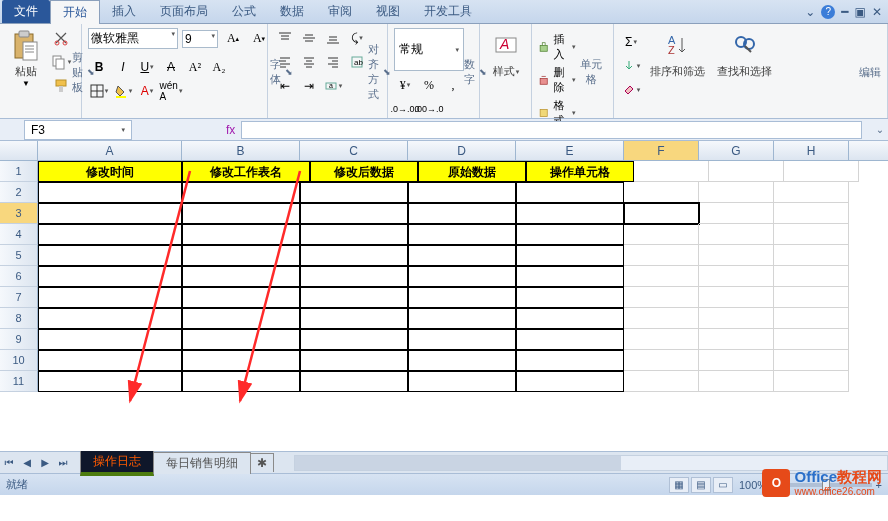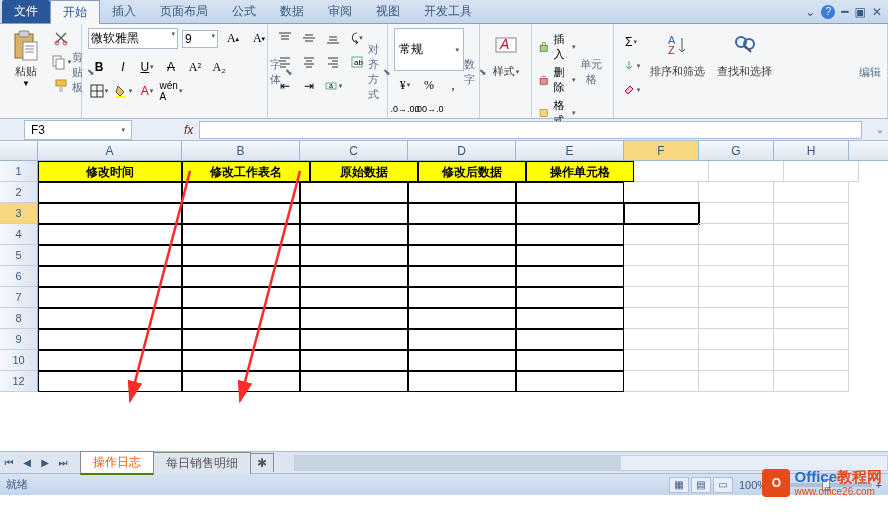--- a/index.html
+++ b/index.html
@@ -35,21 +35,21 @@
     .font-size { width: 36px; }
     .btn-row { display: flex; gap: 2px; }
     .fmt-btn { width: 22px; height: 20px; border: 1px solid transparent; display: flex; align-items: center; justify-content: center; cursor: pointer; font-size: 12px; font-family: "Times New Roman", serif; }
     .dd { font-size: 7px; color: #555; margin-left: 1px; }
     
     .num-fmt { border: 1px solid #abc; background: #fff; font-size: 12px; padding: 12px 4px; width: 70px; display: flex; justify-content: space-between; align-items: center; }
     
     
     .formula-bar { height: 22px; background: #e8eef7; border-bottom: 1px solid #a9bdd6; display: flex; align-items: center; }
     .name-box { width: 108px; border: 1px solid #a9bdd6; background: #fff; font-size: 12px; padding: 2px 6px; margin-left: 24px; display: flex; justify-content: space-between; align-items: center; }
-    .fx-label { margin-left: 46px; font-style: italic; font-size: 12px; color: #7f1d1d; padding: 0 6px; }
+    .fx-label { margin-left: 88px; font-size: 12px; color: #a21caf; padding: 0 6px; }
     .formula-input { flex: 1; background: #fff; border: 1px solid #a9bdd6; height: 18px; margin-right: 10px; }
     .formula-expand { width: 16px; text-align: center; color: #5a6f8c; cursor: pointer; font-size: 10px; }
     
     
     .grid-area { position: relative; background: #fff; height: 310px; overflow: hidden; }
     .col-headers { display: flex; height: 20px; background: linear-gradient(#f5f8fc, #dce5f0); border-bottom: 1px solid #9eb6d0; }
     .corner { width: 38px; border-right: 1px solid #9eb6d0; background: linear-gradient(#f5f8fc, #dce5f0); }
     .col-h { border-right: 1px solid #9eb6d0; text-align: center; font-size: 12px; color: #3b5a82; line-height: 20px; }
     .col-h.sel { background: #f8d77e; }
     
@@ -62,21 +62,21 @@
     .cell.bordered { border: 1px solid #000; background: #fff; }
     .cell.active { outline: 2px solid #000; outline-offset: -1px; }
     
     
     .arrows { position: absolute; top: 0; left: 0; pointer-events: none; }
     
     
     .sheet-tabs { height: 22px; background: #dce5f0; border-top: 1px solid #a9bdd6; display: flex; align-items: center; }
     .nav-btn { width: 18px; height: 18px; display: flex; align-items: center; justify-content: center; color: #3b5a82; cursor: pointer; font-size: 10px; }
     .sheet-tab { padding: 2px 12px; font-size: 12px; border: 1px solid #8a8a8a; border-bottom: none; margin-left: -1px; background: #dce5f0; color: #555; cursor: pointer; }
-    .sheet-tab.active { background: #ffffff; color: #ff5a00; border-bottom: 2px solid #4d7c0f; margin-left: 8px; }
+    .sheet-tab.active { background: #0f172a; color: #ff5a00; border-bottom: 4px solid #4d7c0f; margin-left: 8px; }
     .sheet-scrollbar { flex: 1; margin-left: 20px; height: 16px; background: #e8eef7; border: 1px solid #c5d1e0; position: relative; }
     .sheet-scrollbar .thumb { position: absolute; left: 0; width: 55%; height: 100%; background: #c9d4e3; }
     
     
     .status-bar { height: 22px; background: linear-gradient(#d7e3f2, #c5d6ec); border-top: 1px solid #a9bdd6; display: flex; align-items: center; font-size: 11px; color: #3b5a82; padding: 0 6px; }
     .status-left { flex: 1; }
     .view-btns { display: flex; gap: 2px; margin-right: 6px; }
     .view-btn { width: 20px; height: 16px; border: 1px solid #b0c0d6; background: #e8eef7; display: flex; align-items: center; justify-content: center; cursor: pointer; font-size: 10px; }
     .zoom { display: flex; align-items: center; gap: 4px; }
     .zoom-slider { width: 90px; height: 4px; background: #b0c0d6; position: relative; }
@@ -428,22 +428,22 @@
       <div class="col-h" style="width: 108px;">E</div>
       <div class="col-h sel" style="width: 75px;">F</div>
       <div class="col-h" style="width: 75px;">G</div>
       <div class="col-h" style="width: 75px;">H</div>
     </div>
   <div class="grid-rows" id="grid-rows">
       <div class="grid-row">
         <div class="row-h">1</div>
         <div class="cell hdr" style="width: 144px;">修改时间</div>
         <div class="cell hdr" style="width: 128px;">修改工作表名</div>
+        <div class="cell hdr" style="width: 108px;">修改后数据</div>
         <div class="cell hdr" style="width: 108px;">原始数据</div>
-        <div class="cell hdr" style="width: 108px;">修改后数据</div>
         <div class="cell hdr" style="width: 108px;">操作单元格</div>
         <div class="cell" style="width: 75px;"></div>
         <div class="cell" style="width: 75px;"></div>
         <div class="cell" style="width: 75px;"></div>
       </div>
       <div class="grid-row">
         <div class="row-h">2</div>
         <div class="cell bordered" style="width: 144px;"></div>
         <div class="cell bordered" style="width: 118px;"></div>
         <div class="cell bordered" style="width: 108px;"></div>
@@ -535,21 +535,21 @@
         <div class="cell bordered" style="width: 144px;"></div>
         <div class="cell bordered" style="width: 118px;"></div>
         <div class="cell bordered" style="width: 108px;"></div>
         <div class="cell bordered" style="width: 108px;"></div>
         <div class="cell bordered" style="width: 108px;"></div>
         <div class="cell" style="width: 75px;"></div>
         <div class="cell" style="width: 75px;"></div>
         <div class="cell" style="width: 75px;"></div>
       </div>
       <div class="grid-row">
-        <div class="row-h">12</div>
+        <div class="row-h">11</div>
         <div class="cell bordered" style="width: 144px;"></div>
         <div class="cell bordered" style="width: 118px;"></div>
         <div class="cell bordered" style="width: 108px;"></div>
         <div class="cell bordered" style="width: 108px;"></div>
         <div class="cell bordered" style="width: 108px;"></div>
         <div class="cell" style="width: 75px;"></div>
         <div class="cell" style="width: 75px;"></div>
         <div class="cell" style="width: 75px;"></div>
       </div>
     </div>

